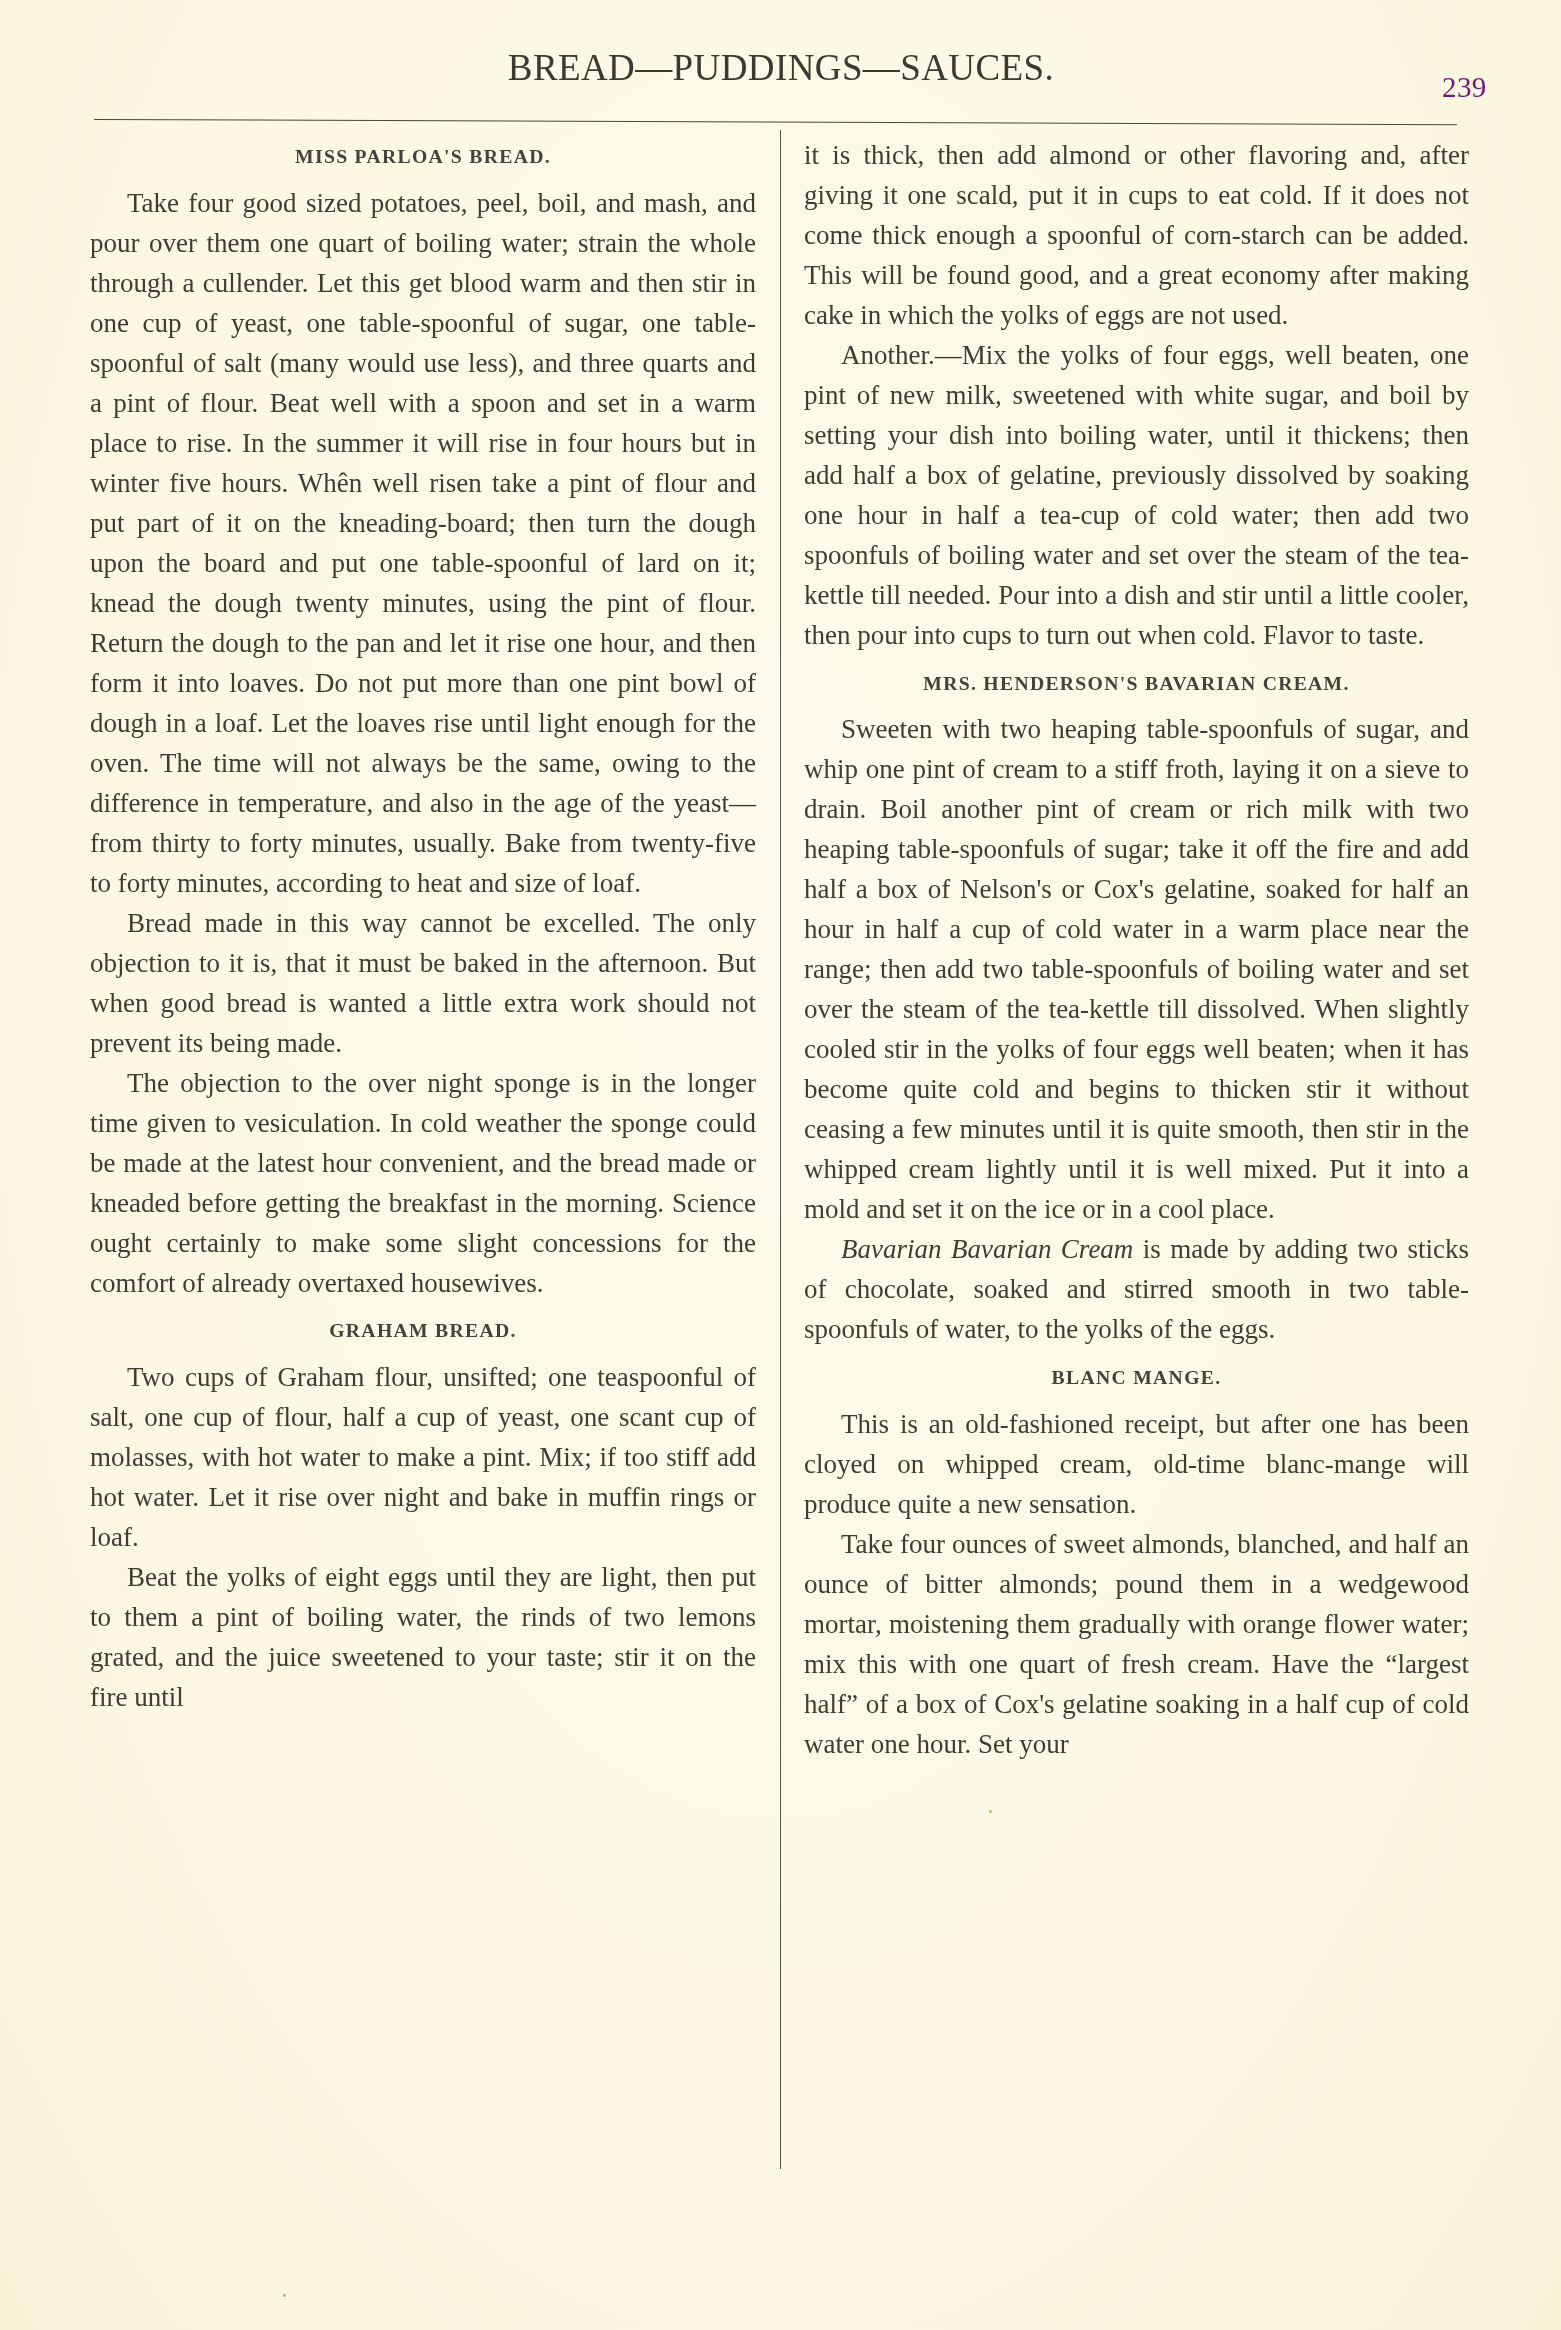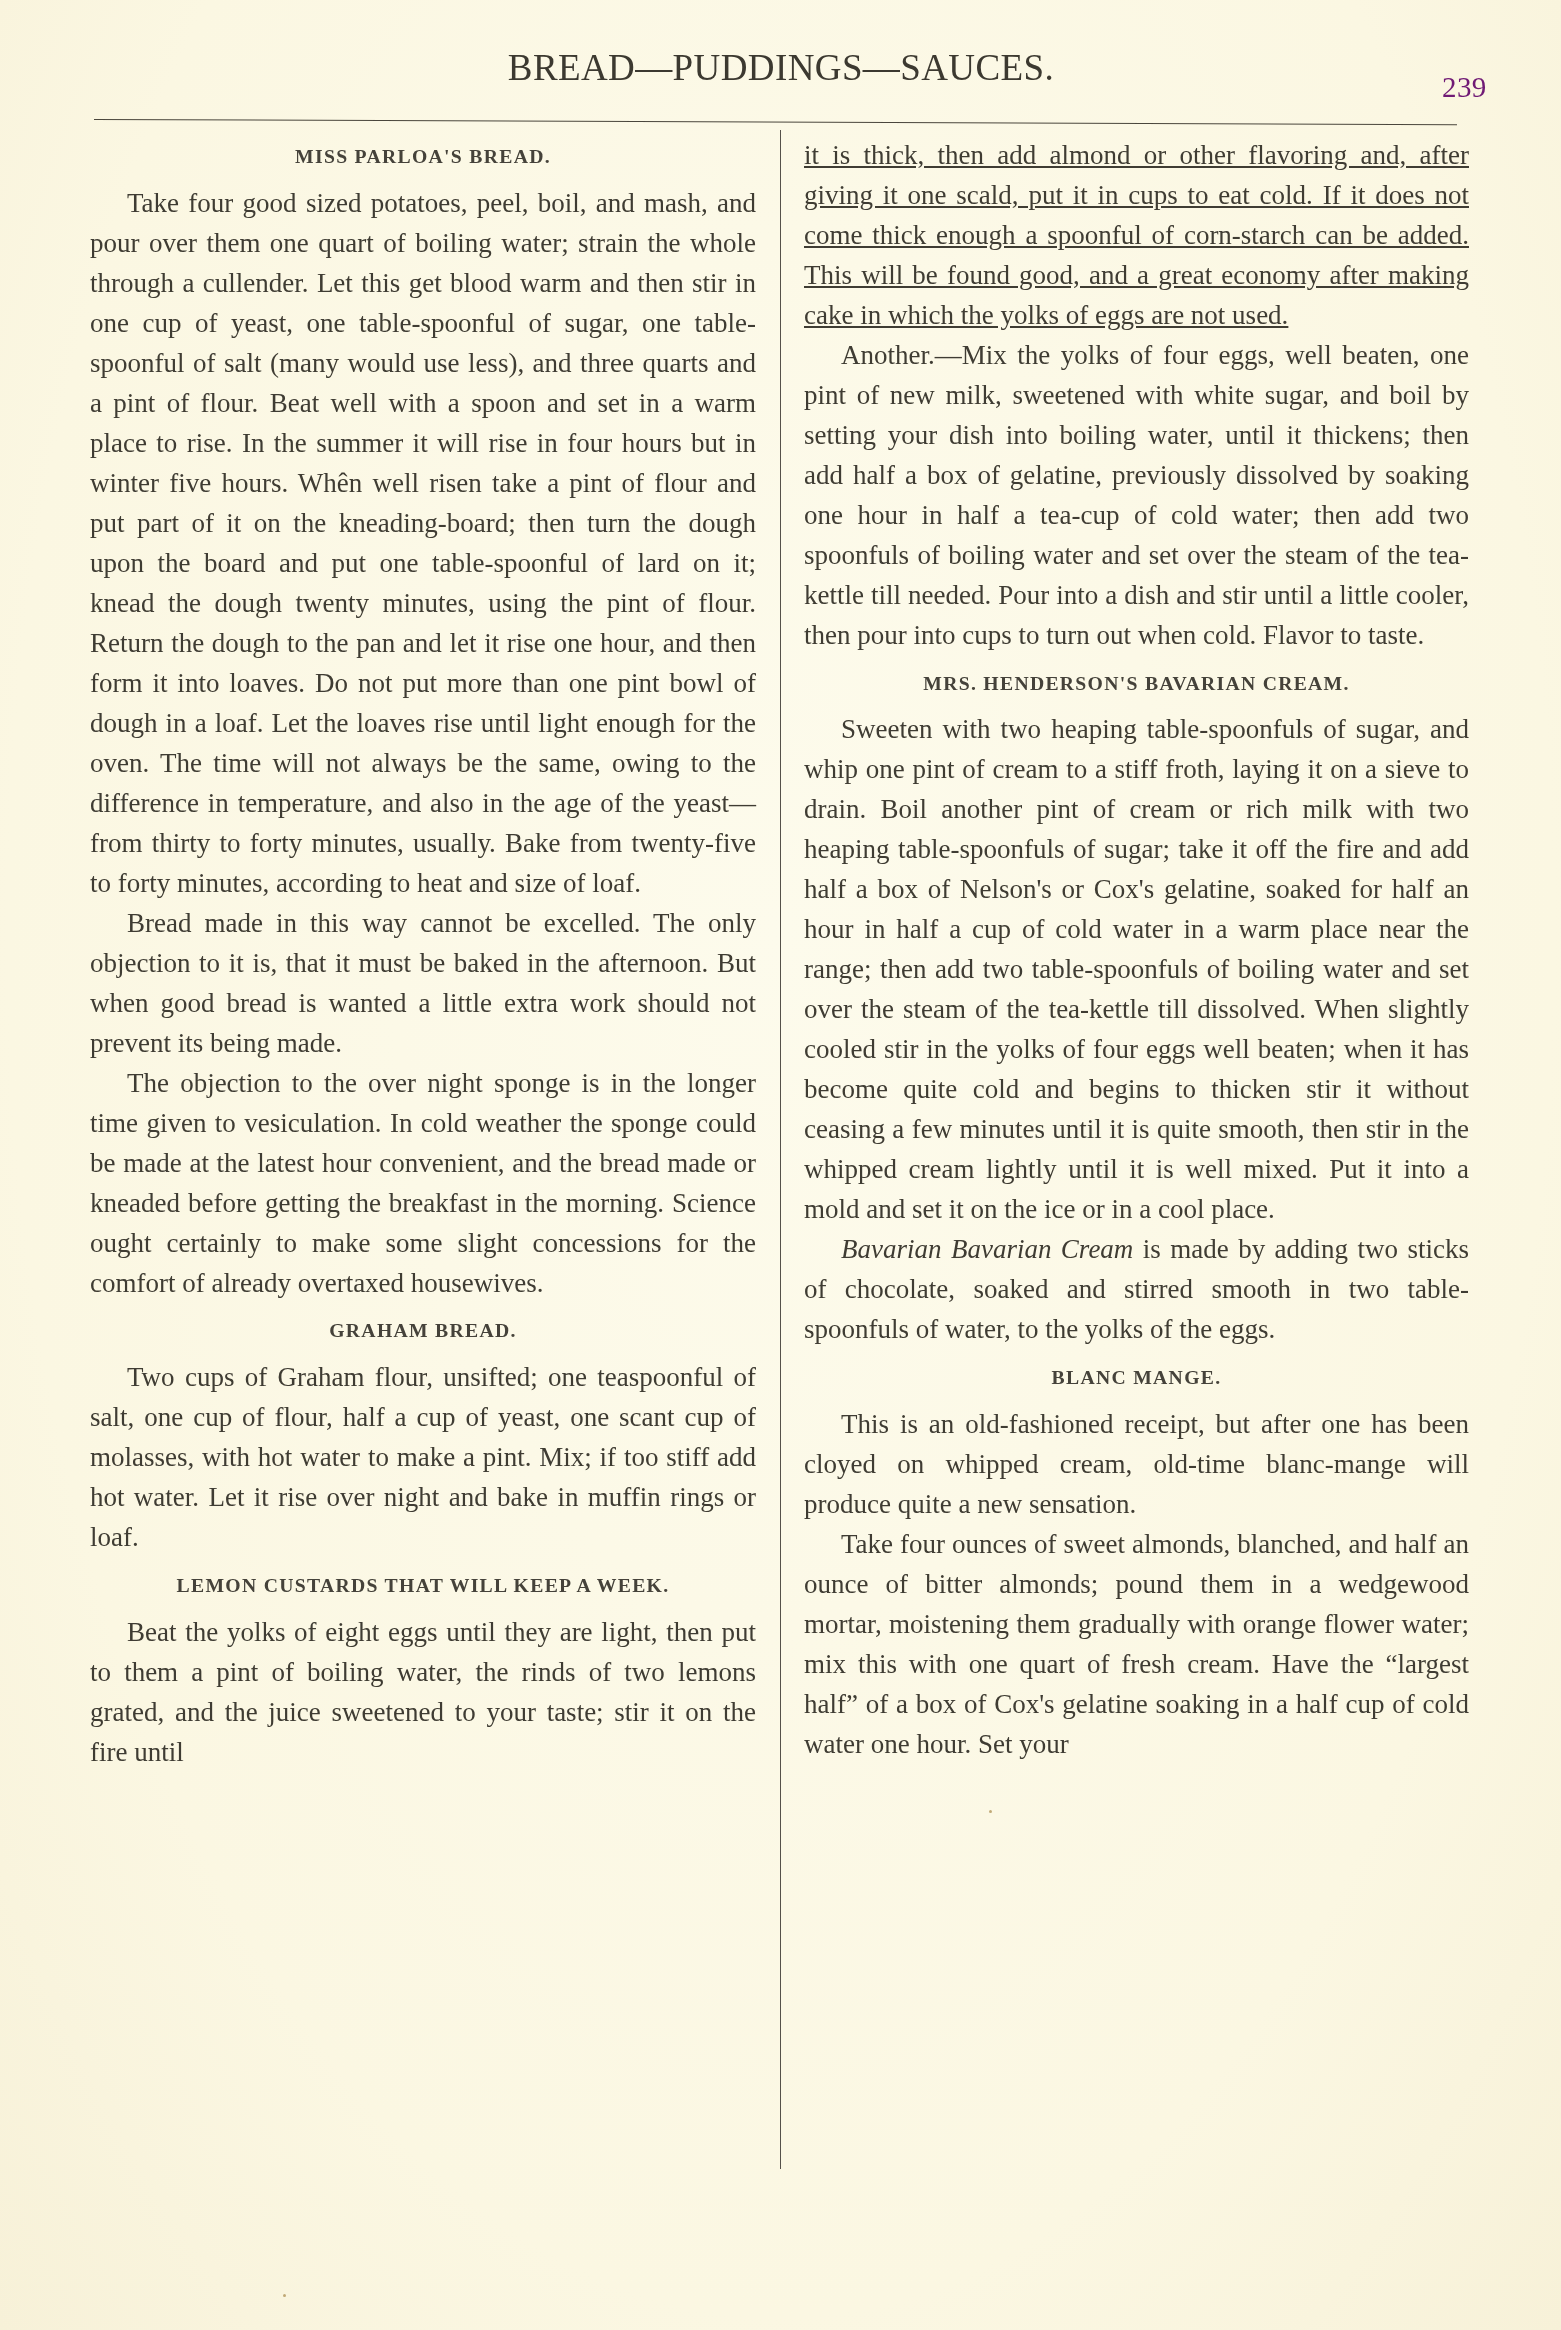--- a/index.html
+++ b/index.html
@@ -60,21 +60,21 @@
     line-height: 40px;
     text-align: justify;
     hyphens: none;
   }
   .col-left { left: 90px; }
   .col-right { left: 804px; width: 665px; }
   .column p {
     margin: 0;
     text-indent: 37px;
   }
-  .column p.no-indent { text-indent: 0; text-decoration: underline; }
+  .column p.no-indent { text-indent: 0; }
   .column h3 {
     margin: 0;
     font-weight: bold;
     font-size: 19.7px;
     letter-spacing: 1.3px;
     text-align: center;
     line-height: 43px;
     padding-top: 6.6px;
     padding-bottom: 4.9px;
     color: #45423a;
@@ -102,21 +102,20 @@
 
 <div class="column col-left">
   <h3 class="first">MISS PARLOA'S BREAD.</h3>
   <p>Take four good sized potatoes, peel, boil, and mash, and pour over them one quart of boiling water; strain the whole through a cullender. Let this get blood warm and then stir in one cup of yeast, one table-spoonful of sugar, one table-spoonful of salt (many would use less), and three quarts and a pint of flour. Beat well with a spoon and set in a warm place to rise. In the summer it will rise in four hours but in winter five hours. Whên well risen take a pint of flour and put part of it on the kneading-board; then turn the dough upon the board and put one table-spoonful of lard on it; knead the dough twenty minutes, using the pint of flour. Return the dough to the pan and let it rise one hour, and then form it into loaves. Do not put more than one pint bowl of dough in a loaf. Let the loaves rise until light enough for the oven. The time will not always be the same, owing to the difference in temperature, and also in the age of the yeast—from thirty to forty minutes, usually. Bake from twenty-five to forty minutes, according to heat and size of loaf.</p>
   <p>Bread made in this way cannot be excelled. The only objection to it is, that it must be baked in the afternoon. But when good bread is wanted a little extra work should not prevent its being made.</p>
   <p>The objection to the over night sponge is in the longer time given to vesiculation. In cold weather the sponge could be made at the latest hour convenient, and the bread made or kneaded before getting the breakfast in the morning. Science ought certainly to make some slight concessions for the comfort of already overtaxed housewives.</p>
 
   <h3>GRAHAM BREAD.</h3>
   <p>Two cups of Graham flour, unsifted; one teaspoonful of salt, one cup of flour, half a cup of yeast, one scant cup of molasses, with hot water to make a pint. Mix; if too stiff add hot water. Let it rise over night and bake in muffin rings or loaf.</p>
 
-  <h3>LEMON CUSTARDS THAT WILL KEEP A WEEK.</h3>
   <p>Beat the yolks of eight eggs until they are light, then put to them a pint of boiling water, the rinds of two lemons grated, and the juice sweetened to your taste; stir it on the fire until</p>
 </div>
 
 <div class="column col-right">
   <p class="no-indent">it is thick, then add almond or other flavoring and, after giving it one scald, put it in cups to eat cold. If it does not come thick enough a spoonful of corn-starch can be added. This will be found good, and a great economy after making cake in which the yolks of eggs are not used.</p>
   <p>Another.—Mix the yolks of four eggs, well beaten, one pint of new milk, sweetened with white sugar, and boil by setting your dish into boiling water, until it thickens; then add half a box of gelatine, previously dissolved by soaking one hour in half a tea-cup of cold water; then add two spoonfuls of boiling water and set over the steam of the tea-kettle till needed. Pour into a dish and stir until a little cooler, then pour into cups to turn out when cold. Flavor to taste.</p>
 
   <h3>MRS. HENDERSON'S BAVARIAN CREAM.</h3>
   <p>Sweeten with two heaping table-spoonfuls of sugar, and whip one pint of cream to a stiff froth, laying it on a sieve to drain. Boil another pint of cream or rich milk with two heaping table-spoonfuls of sugar; take it off the fire and add half a box of Nelson's or Cox's gelatine, soaked for half an hour in half a cup of cold water in a warm place near the range; then add two table-spoonfuls of boiling water and set over the steam of the tea-kettle till dissolved. When slightly cooled stir in the yolks of four eggs well beaten; when it has become quite cold and begins to thicken stir it without ceasing a few minutes until it is quite smooth, then stir in the whipped cream lightly until it is well mixed. Put it into a mold and set it on the ice or in a cool place.</p>
   <p><em>Bavarian Bavarian Cream</em><span> is made by adding two sticks of chocolate, soaked and stirred smooth in two table-spoonfuls of water, to the yolks of the eggs.</span></p>

